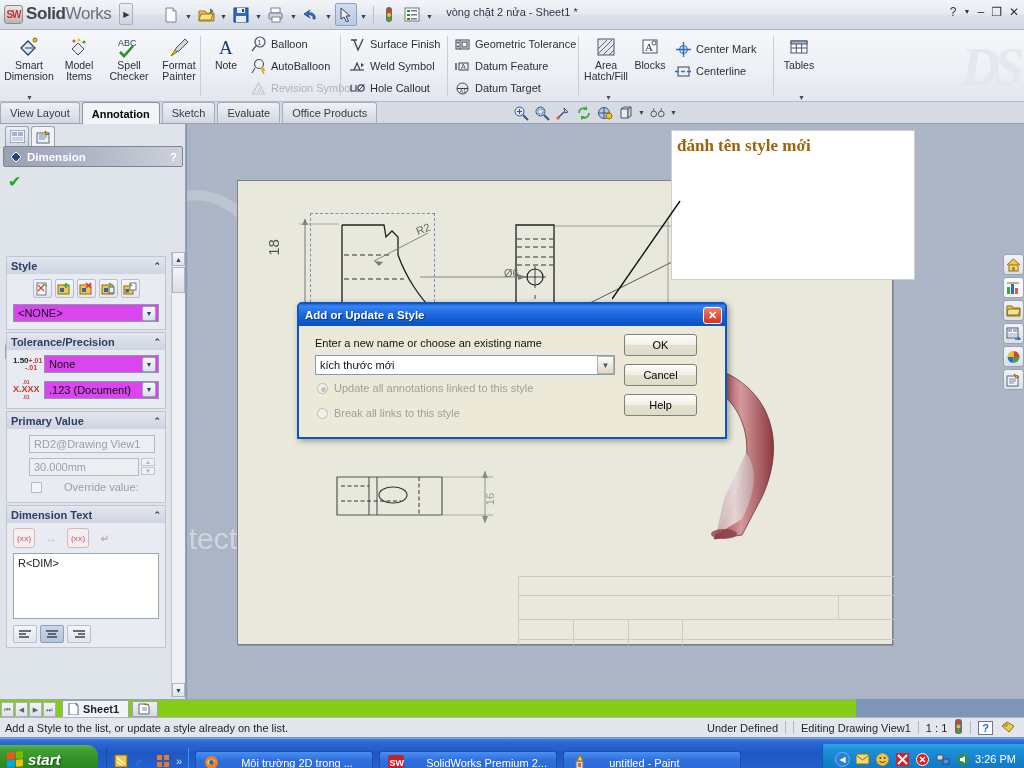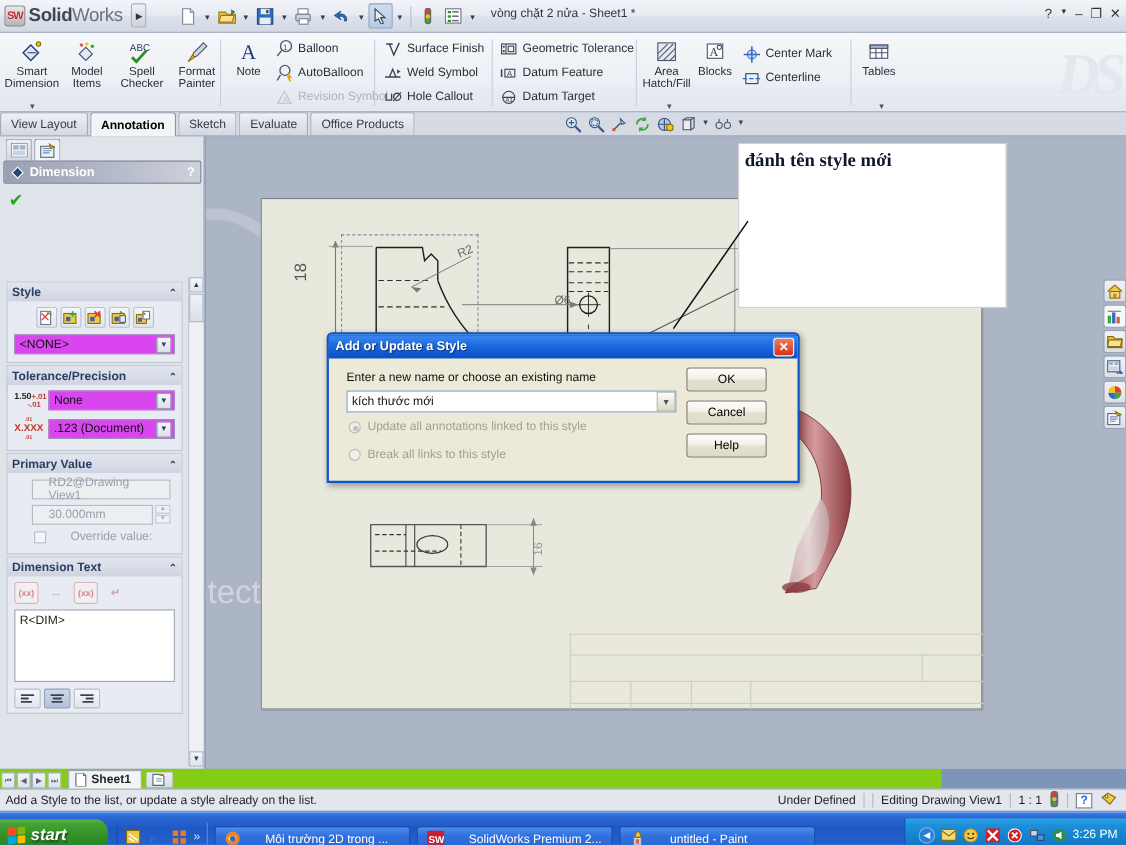--- a/index.html
+++ b/index.html
@@ -143,21 +143,21 @@
   .combo .cb {
     width:14px;height:15px;border:1px solid #9aa3b2;border-radius:2px;
     background:linear-gradient(to bottom,#f5f7fa,#dbe0e8);
     display:flex;align-items:center;justify-content:center;font-size:7px;color:#2b3d66;
   }
   .trow { display:flex; align-items:center; gap:5px; margin-bottom:5px; }
   .tico { width:26px; font-size:7px; color:#c0392b; font-weight:bold; line-height:7px; text-align:center; }
   .tico .big { font-size:9px; }
   .pv-in {
     height:18px;border:1px solid #b4bac6;background:#eceef2;color:#9aa0aa;
-    display:flex;align-items:center;padding:0 14px;font-size:11px;margin:0 6px 5px 18px;
+    display:flex;align-items:center;padding:0 4px;font-size:11px;margin:0 6px 5px 18px;
   }
   .pv-row { display:flex; gap:2px; margin:0 6px 5px 18px; }
   .spin { display:flex;flex-direction:column;gap:1px; }
   .spin div {
     width:14px;height:8px;border:1px solid #c2c7d1;background:#eef0f4;
     display:flex;align-items:center;justify-content:center;font-size:6px;color:#aab0ba;
   }
   .chkrow { display:flex;align-items:center;gap:22px;margin:2px 0 3px 20px;color:#9aa0aa;font-size:11px; }
   .chkbox { width:11px;height:11px;border:1px solid #b4bac6;background:#f4f5f8; }
   .dtbtns { display:flex; gap:5px; margin-bottom:5px; }
@@ -205,21 +205,21 @@
   .dimtxt { position:absolute; color:#6a6a6a; font-size:10px; font-family:"Liberation Sans",sans-serif; }
   .thin { position:absolute; background:#8c8c8c; }
 
   
   .notebox {
     position:absolute;left:671px;top:130px;width:244px;height:150px;
     background:#fff; border:1px solid #cfcfcf;
   }
   .notebox .nt {
     position:absolute;left:5px;top:5px;
-    font-family:"Liberation Serif",serif; font-weight:bold; font-size:17px; color:#0f172a;
+    font-family:"Liberation Serif",serif; font-weight:bold; font-size:17px; color:#a16207;
   }
 
   
   .dlg {
     position:absolute;left:297px;top:302px;width:430px;height:137px;
     background:#ece9d8; border:2px solid #0a55c8; border-radius:5px 5px 0 0;
     box-shadow:2px 2px 6px rgba(0,0,0,.35);
   }
   .dlg-tb {
     height:22px; margin:0; border-radius:2px 2px 0 0;

